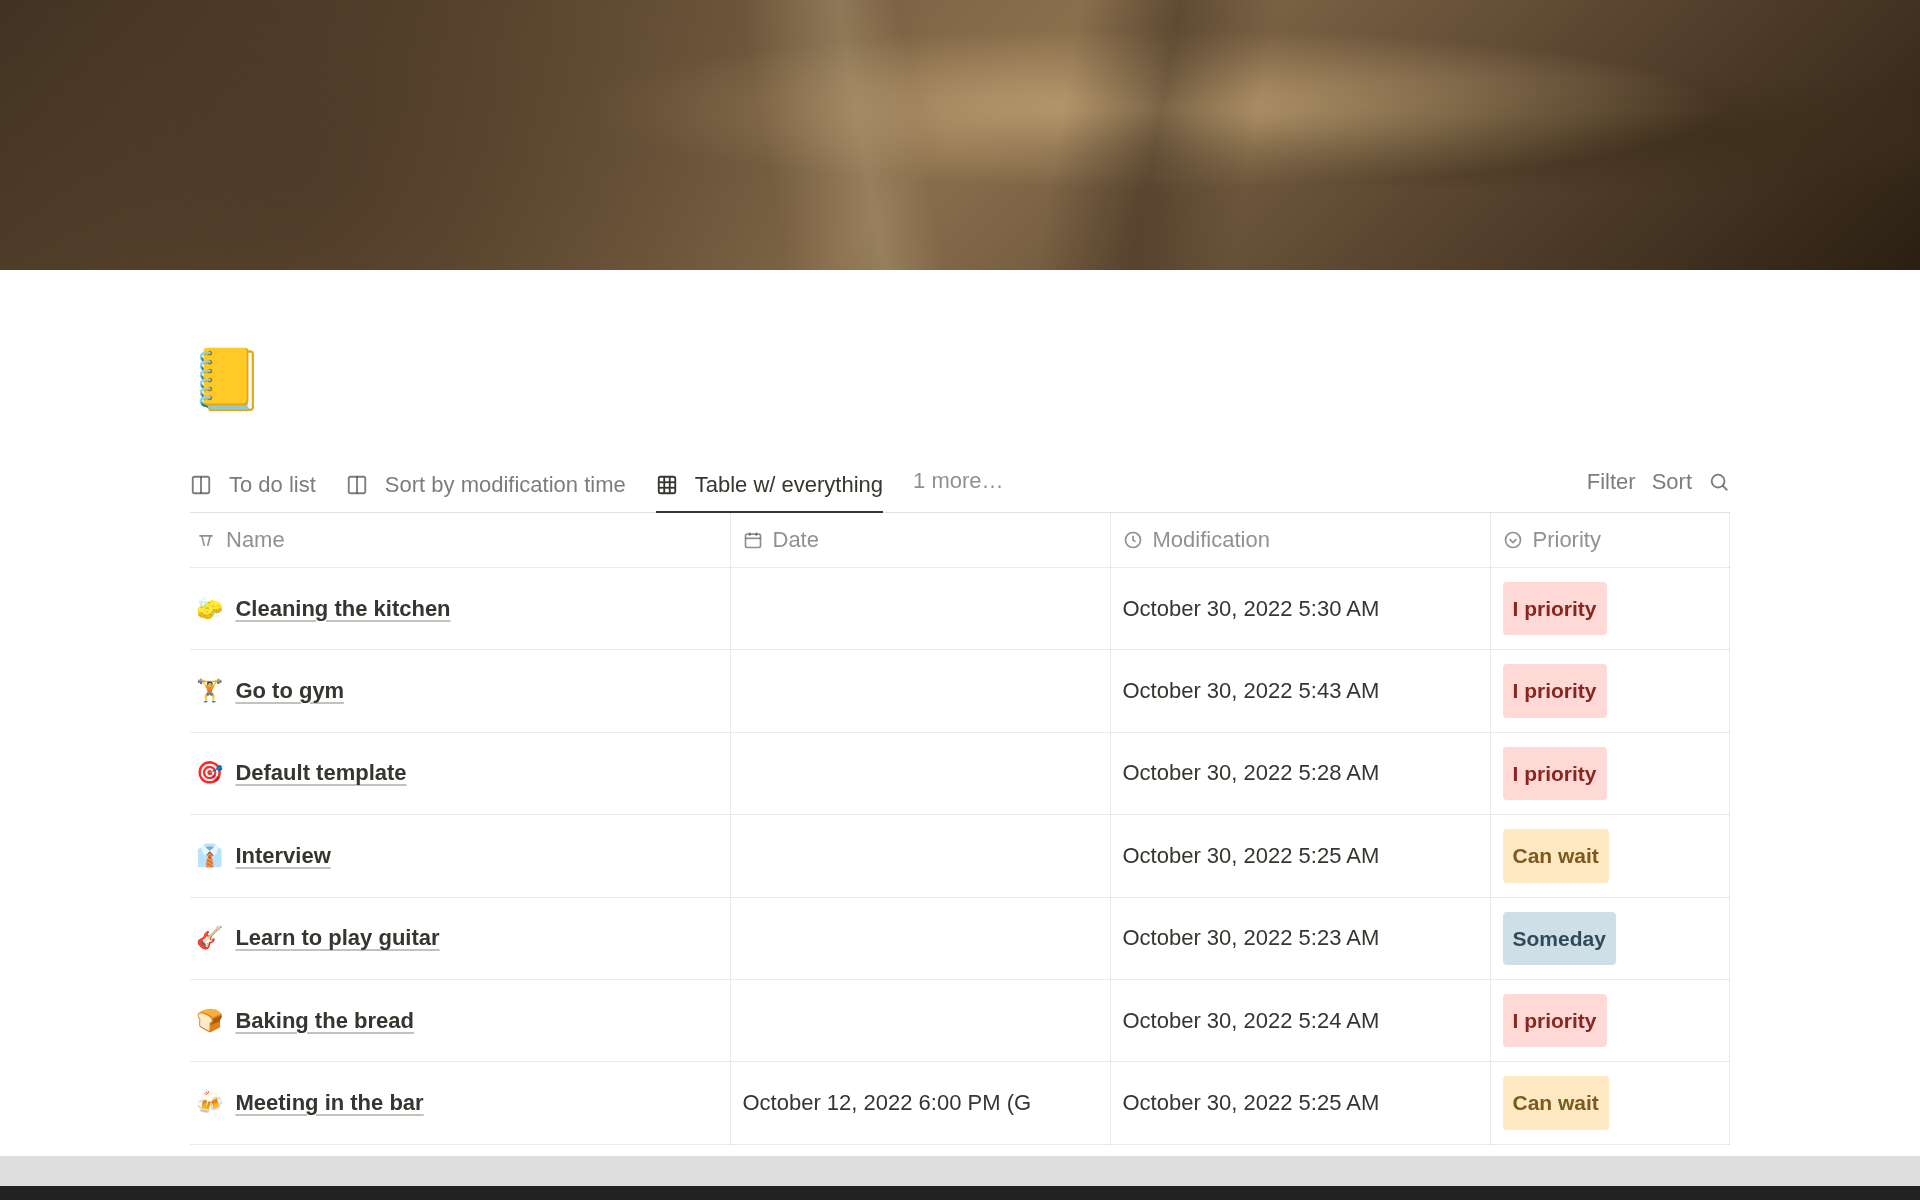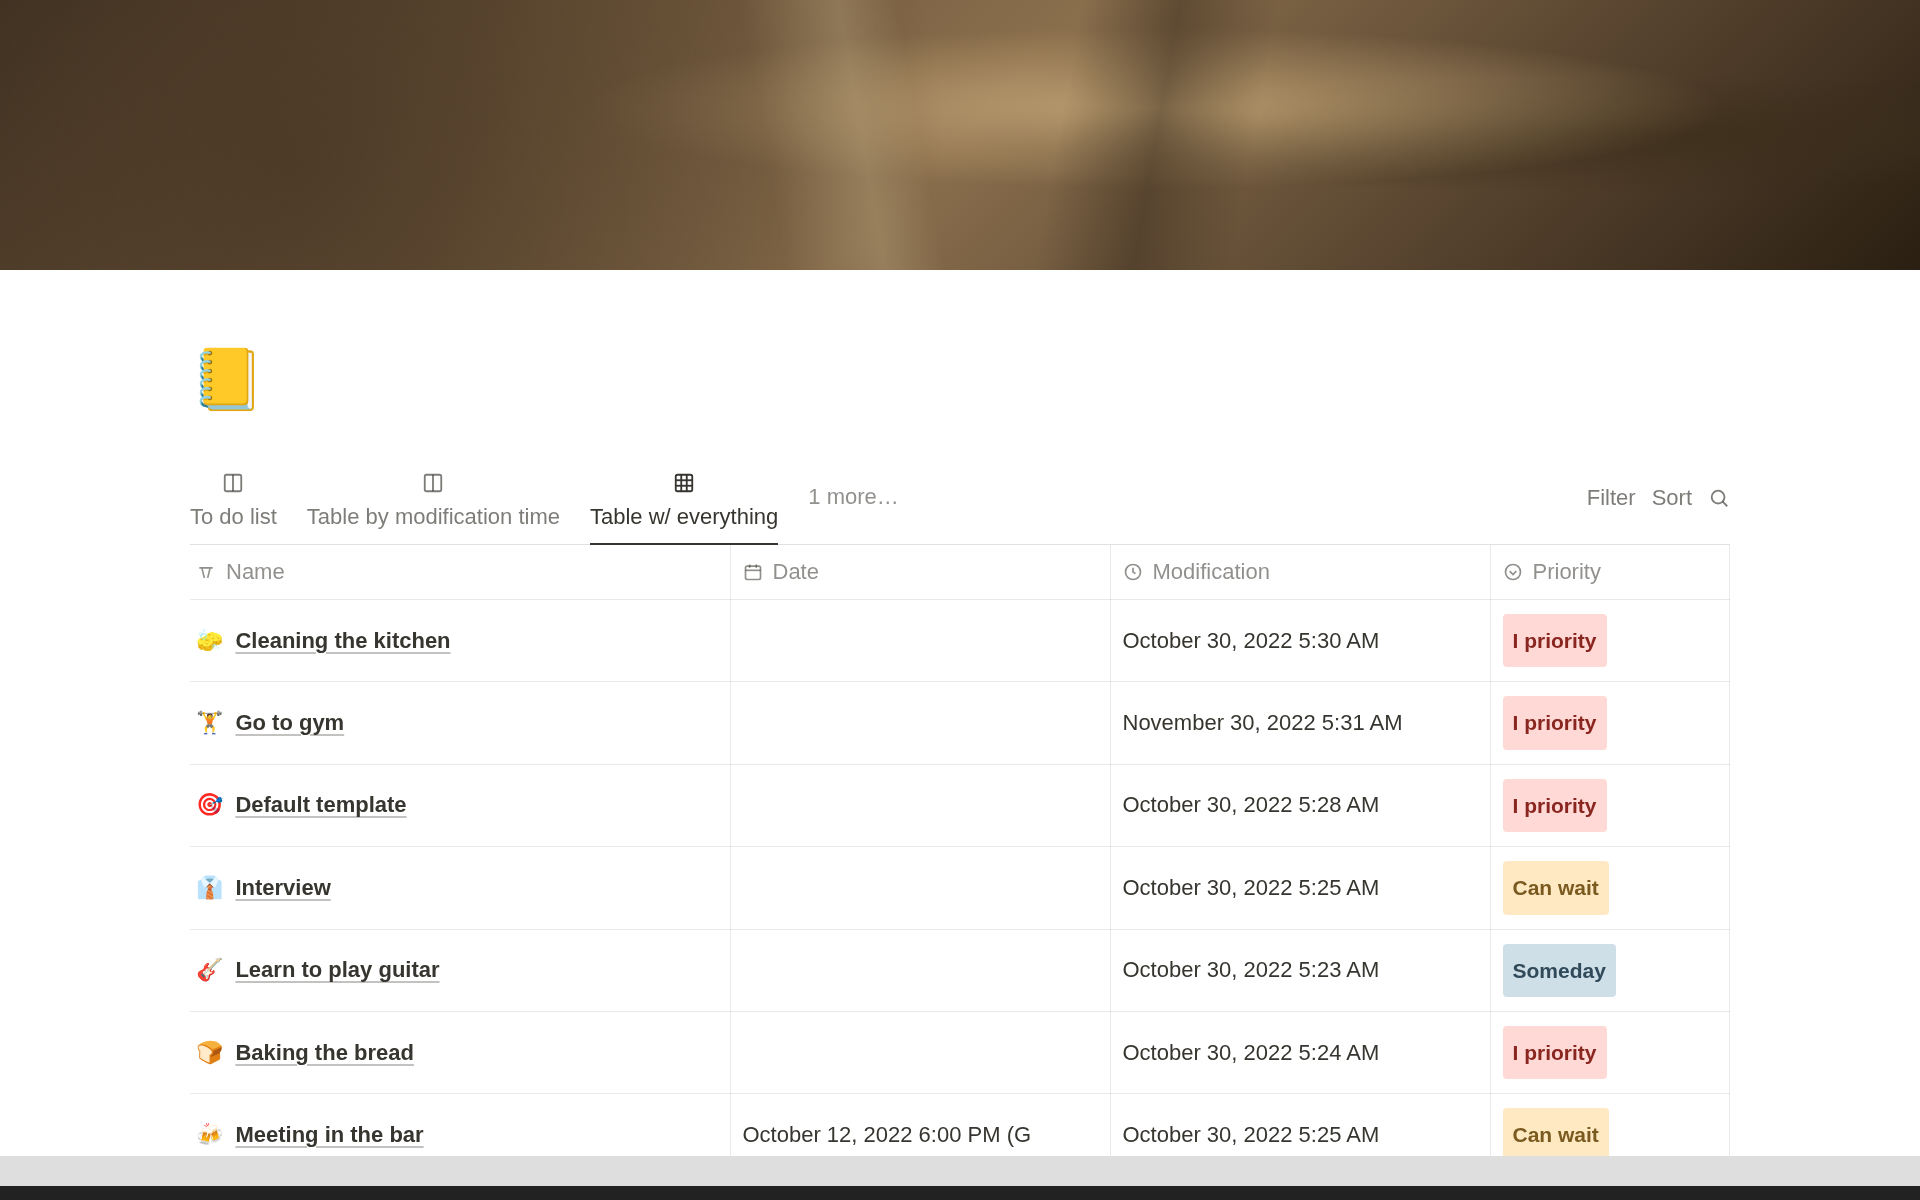--- a/index.html
+++ b/index.html
@@ -61,28 +61,27 @@
       display: flex;
       align-items: center;
       gap: 30px;
       border-bottom: 1px solid rgba(55,53,47,0.15);
       padding-bottom: 0;
       position: relative;
     }
     .view-tab {
       display: flex;
       align-items: center;
-      gap: 10px;
+      gap: 17px;
       padding: 8px 0 14px 0;
       font-size: 22px;
       font-weight: 500;
       color: rgba(55,53,47,0.65);
       cursor: pointer;
       position: relative;
-      flex-direction: column;
     }
     .view-tab.active {
       color: #37352f;
     }
     .view-tab.active::after {
       content: "";
       position: absolute;
       left: 0;
       right: 0;
       bottom: -1px;
@@ -214,21 +213,21 @@
       </span>
       <span>To do list</span>
     </div>
     <div class="view-tab">
       <span class="view-icon">
         <svg width="22" height="22" viewBox="0 0 24 24" stroke-width="2">
             <rect x="3" y="3" width="18" height="18" rx="2"></rect>
             <line x1="12" y1="3" x2="12" y2="21"></line>
           </svg>
       </span>
-      <span>Table by modification time</span>
+      <span>Sort by modification time</span>
     </div>
     <div class="view-tab active">
       <span class="view-icon">
         <svg width="22" height="22" viewBox="0 0 24 24" stroke-width="2">
             <rect x="3" y="3" width="18" height="18" rx="2"></rect>
             <line x1="3" y1="9" x2="21" y2="9"></line>
             <line x1="3" y1="15" x2="21" y2="15"></line>
             <line x1="9" y1="3" x2="9" y2="21"></line>
             <line x1="15" y1="3" x2="15" y2="21"></line>
           </svg>
@@ -312,21 +311,21 @@
           <td class="col-priority"><span class="tag tag-i-priority">I priority</span></td>
         </tr>
         <tr>
           <td class="col-name">
             <div class="row-title">
               <span class="row-emoji">🏋️</span>
               <span class="task-name">Go to gym</span>
             </div>
           </td>
           <td class="col-date td-date"></td>
-          <td class="col-mod td-date">November 30, 2022 5:31 AM</td>
+          <td class="col-mod td-date">October 30, 2022 5:43 AM</td>
           <td class="col-priority"><span class="tag tag-i-priority">I priority</span></td>
         </tr>
         <tr>
           <td class="col-name">
             <div class="row-title">
               <span class="row-emoji">🎯</span>
               <span class="task-name">Default template</span>
             </div>
           </td>
           <td class="col-date td-date"></td>

